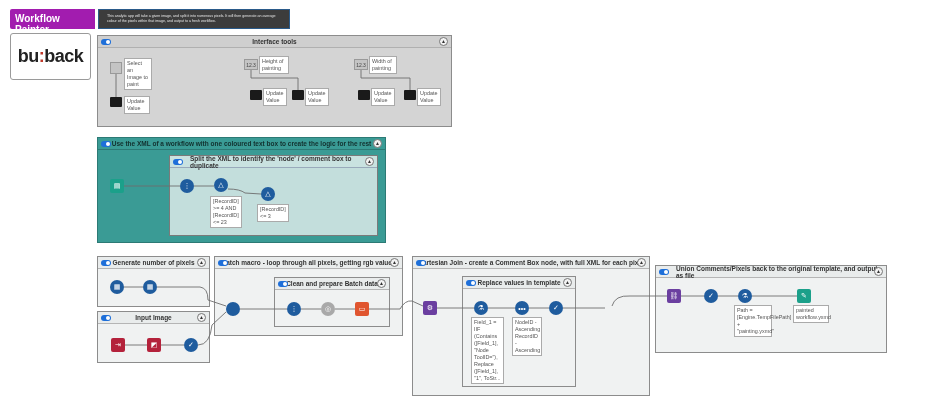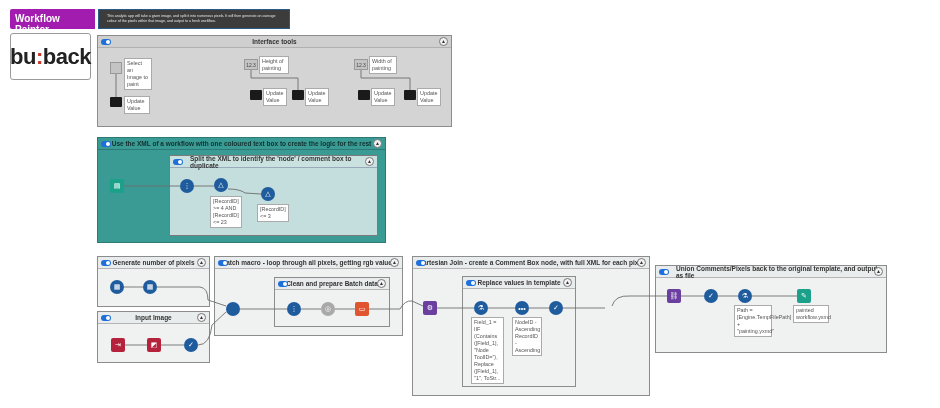--- a/index.html
+++ b/index.html
@@ -2,21 +2,21 @@
 <html><head>
 <meta charset="utf-8">
 <style>
   * { box-sizing: border-box; margin: 0; padding: 0; }
   html, body { width: 940px; height: 408px; background: #ffffff; overflow: hidden; font-family: "Liberation Sans", sans-serif; }
   #canvas { position: relative; width: 940px; height: 408px; }
   .abs { position: absolute; }
 
   .title-box { left: 10px; top: 9px; width: 85px; height: 20px; background: #a21caf; color: #fff; font-size: 10px; font-weight: bold; padding: 4px 5px; border-radius: 2px 0 0 2px; }
   .desc-box { left: 98px; top: 9px; width: 192px; height: 20px; background: #3c3c3c; color: #e6e6e6; font-size: 3.6px; line-height: 4.5px; padding: 4px 8px; border: 1px solid #2a5a8a; }
-  .logo-box { left: 10px; top: 33px; width: 81px; height: 47px; border: 1px solid #9a9a9a; border-radius: 3px; background: #fff; display: flex; align-items: center; justify-content: center; font-size: 22px; font-weight: bold; color: #222; letter-spacing: -0.5px; }
+  .logo-box { left: 10px; top: 33px; width: 81px; height: 47px; border: 1px solid #9a9a9a; border-radius: 3px; background: #fff; display: flex; align-items: center; justify-content: center; font-size: 18px; font-weight: bold; color: #222; letter-spacing: -0.5px; }
   .logo-box .acc { color: #c0392b; }
 
   .container { position: absolute; border: 1px solid #8c8c8c; }
   .container .hdr { position: absolute; left: 0; right: 0; top: 0; height: 12px; font-size: 6.5px; font-weight: bold; color: #333; display: flex; align-items: center; justify-content: center; }
   .container .hdr.left { justify-content: flex-start; padding-left: 20px; }
   .toggle { position: absolute; left: 3px; top: 3px; width: 10px; height: 6px; border-radius: 3px; background: #1e6fd9; }
   .toggle::after { content: ""; position: absolute; right: 1px; top: 1px; width: 4px; height: 4px; border-radius: 50%; background: #fff; }
   .collapse { position: absolute; right: 3px; top: 1px; width: 9px; height: 9px; border-radius: 50%; border: 1px solid #777; background: #f2f2f2; font-size: 5px; line-height: 7px; text-align: center; color: #333; }
 
   .gray { background: #d4d4d4; }

